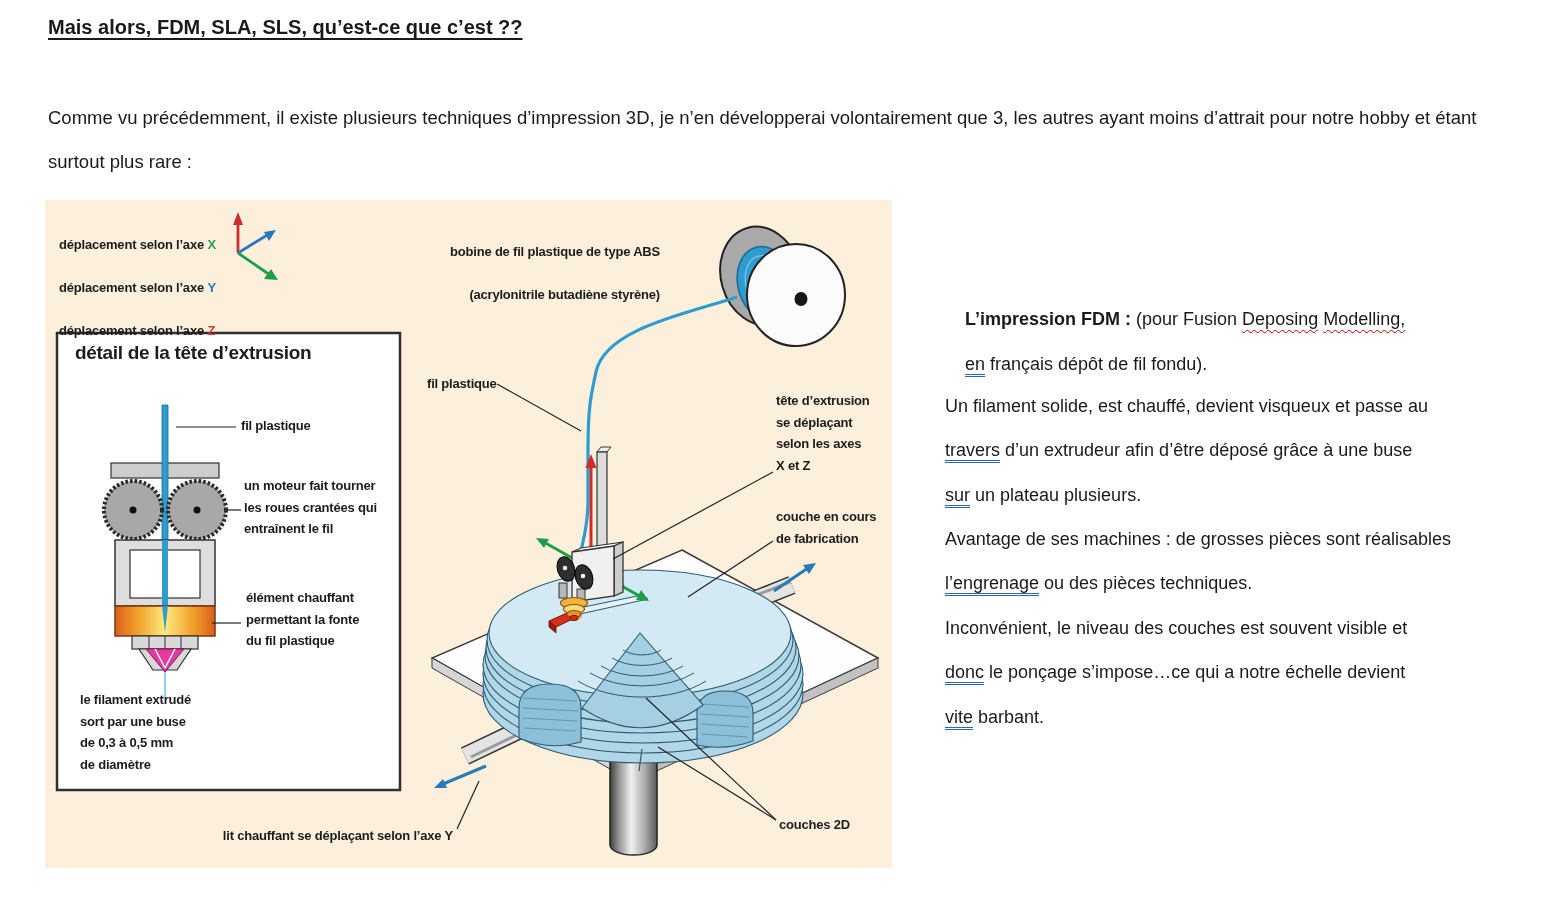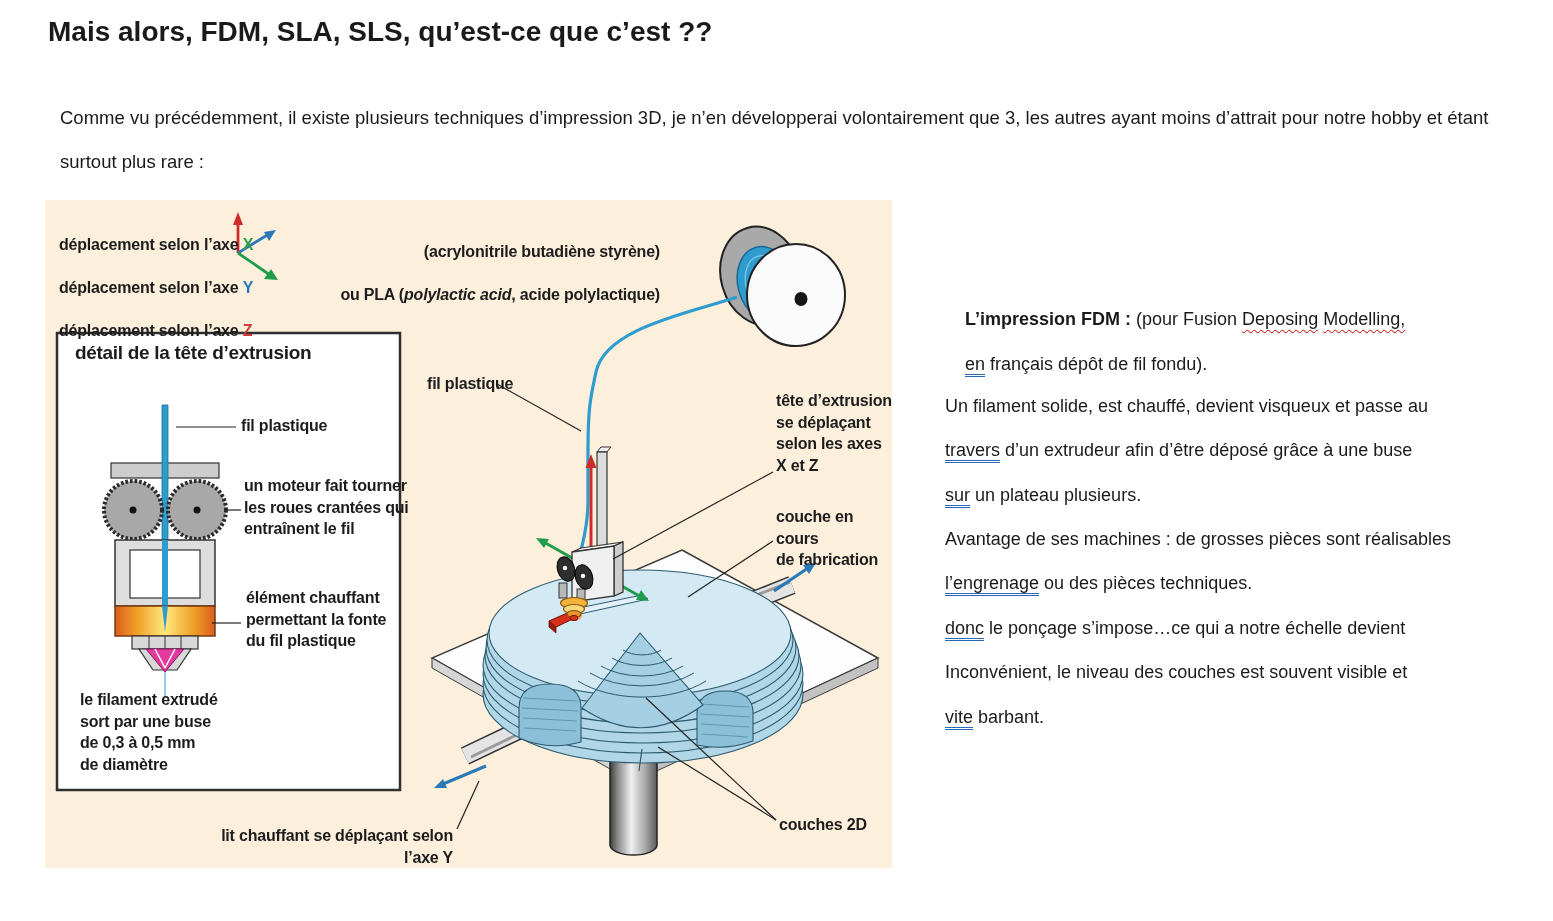--- a/index.html
+++ b/index.html
@@ -5,27 +5,27 @@
   html,body{margin:0;padding:0}
   body{
     width:1553px;height:921px;position:relative;overflow:hidden;
     background:#ffffff;color:#1a1a1a;
     font-family:"Liberation Sans",sans-serif;
   }
   .abs{position:absolute}
 
   
   #doc-title{
-    left:48px;top:16px;font-size:28px;font-weight:bold;
-    text-decoration-thickness:2px;text-underline-offset:4px;
+    left:48px;top:16px;font-size:20px;font-weight:bold;
+    text-decoration:underline;text-decoration-thickness:2px;text-underline-offset:4px;
     white-space:pre;
   }
   #intro{
     left:48px;top:96px;width:1470px;
-    font-size:18.5px;line-height:43.5px;margin-left:12px;
+    font-size:18.5px;line-height:43.5px;
   }
 
   
   #fdm-col{left:945px;top:253px;font-size:18px}
   .tline{height:44.4px;line-height:44.4px;white-space:pre}
   .tspace{height:42px}
   .bold{font-weight:bold}
   .sp{  
     text-decoration:underline wavy #c00000;
     text-decoration-thickness:1px;text-underline-offset:4px;
@@ -33,21 +33,21 @@
   .gram{ 
     text-decoration:underline double #2a66b8;
     text-decoration-thickness:1px;text-underline-offset:4px;
   }
   .gram:empty,.sp:empty{text-decoration:none}
 
   
   #panel{left:45px;top:200px;width:847px;height:668px;background:#fcf0dd}
   #diagram-svg{position:absolute;left:0;top:0}
   .dlabel{
-    position:absolute;font-size:16px;font-weight:600;letter-spacing:-0.2px;
+    position:absolute;font-size:13px;font-weight:600;letter-spacing:-0.2px;
     line-height:21.5px;color:#1c1c1c;white-space:pre-line;
   }
   .r{text-align:right}
   .c{}
   .box-title{font-weight:700;font-size:19px;letter-spacing:-0.3px}
   .ax-x{color:#2e9e4f;font-weight:700}
   .ax-y{color:#2979b8;font-weight:700}
   .ax-z{color:#d03a3a;font-weight:700}
   .ital{font-style:italic}
 </style>
@@ -212,22 +212,22 @@
     </g>
   </svg>
 
   <div class="dlabel" style="left:14px;top:12px">
     <div><span>déplacement selon l’axe </span><span class="ax-x">X</span></div>
     <div><span>déplacement selon l’axe </span><span class="ax-y">Y</span></div>
     <div><span>déplacement selon l’axe </span><span class="ax-z">Z</span></div>
   </div>
 
   <div class="dlabel r" style="left:290px;top:19px;width:325px">
+    <div>bobine de fil plastique de type ABS</div>
     <div>(acrylonitrile butadiène styrène)</div>
-    <div><span>ou PLA (</span><span class="ital">polylactic acid</span><span>, acide polylactique)</span></div>
   </div>
 
   <div class="dlabel" style="left:382px;top:173px">fil plastique</div>
   <div class="dlabel" style="left:731px;top:190px">tête d’extrusion
 se déplaçant
 selon les axes
 X et Z</div>
   <div class="dlabel" style="left:731px;top:306px">couche en cours
 de fabrication</div>
   <div class="dlabel" style="left:734px;top:614px">couches 2D</div>
@@ -253,16 +253,16 @@
   </div>
   <div class="tline">
     <span class="gram">en</span><span> français dépôt de fil fondu).</span>
   </div>
   <div class="tspace"></div>
   <div class="tline"><span class="gram"></span><span>Un filament solide, est chauffé, devient visqueux et passe au</span></div>
   <div class="tline"><span class="gram">travers</span><span> d’un extrudeur afin d’être déposé grâce à une buse</span></div>
   <div class="tline"><span class="gram">sur</span><span> un plateau plusieurs.</span></div>
   <div class="tline"><span class="gram"></span><span>Avantage de ses machines : de grosses pièces sont réalisables</span></div>
   <div class="tline"><span class="gram">l’engrenage</span><span> ou des pièces techniques.</span></div>
+  <div class="tline"><span class="gram"></span><span>Inconvénient, le niveau des couches est souvent visible et</span></div>
   <div class="tline"><span class="gram">donc</span><span> le ponçage s’impose…ce qui a notre échelle devient</span></div>
-  <div class="tline"><span class="gram"></span><span>Inconvénient, le niveau des couches est souvent visible et</span></div>
   <div class="tline"><span class="gram">vite</span><span> barbant.</span></div>
 </div>
 
 </body></html>

